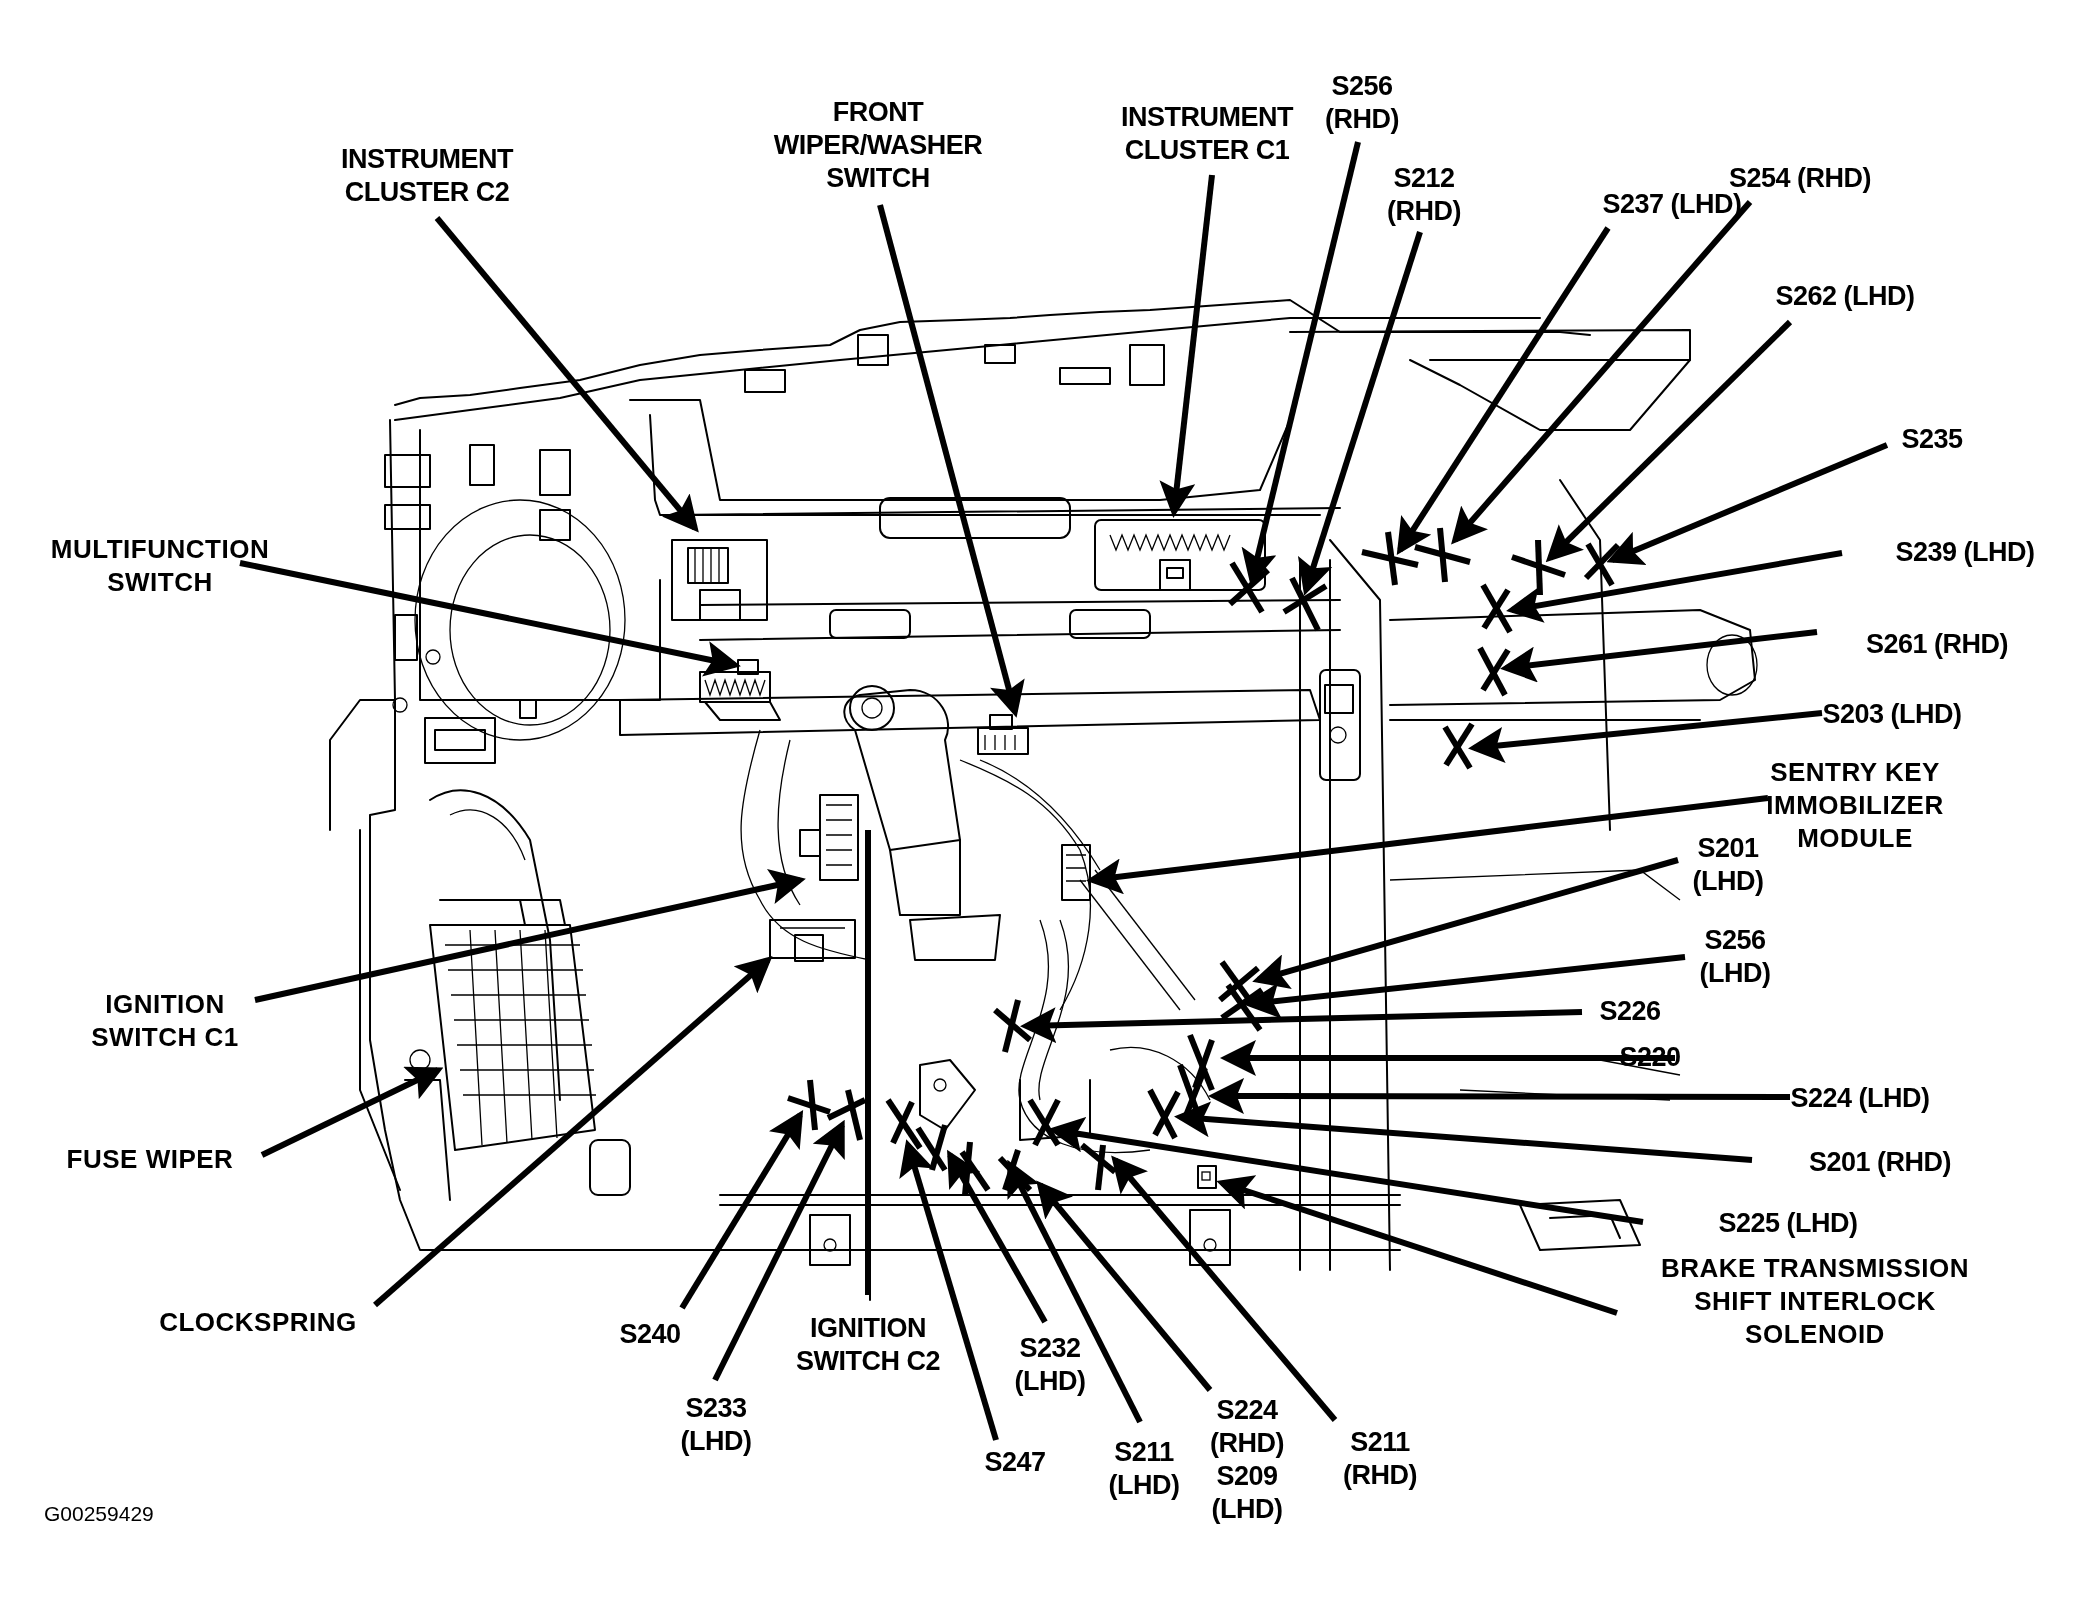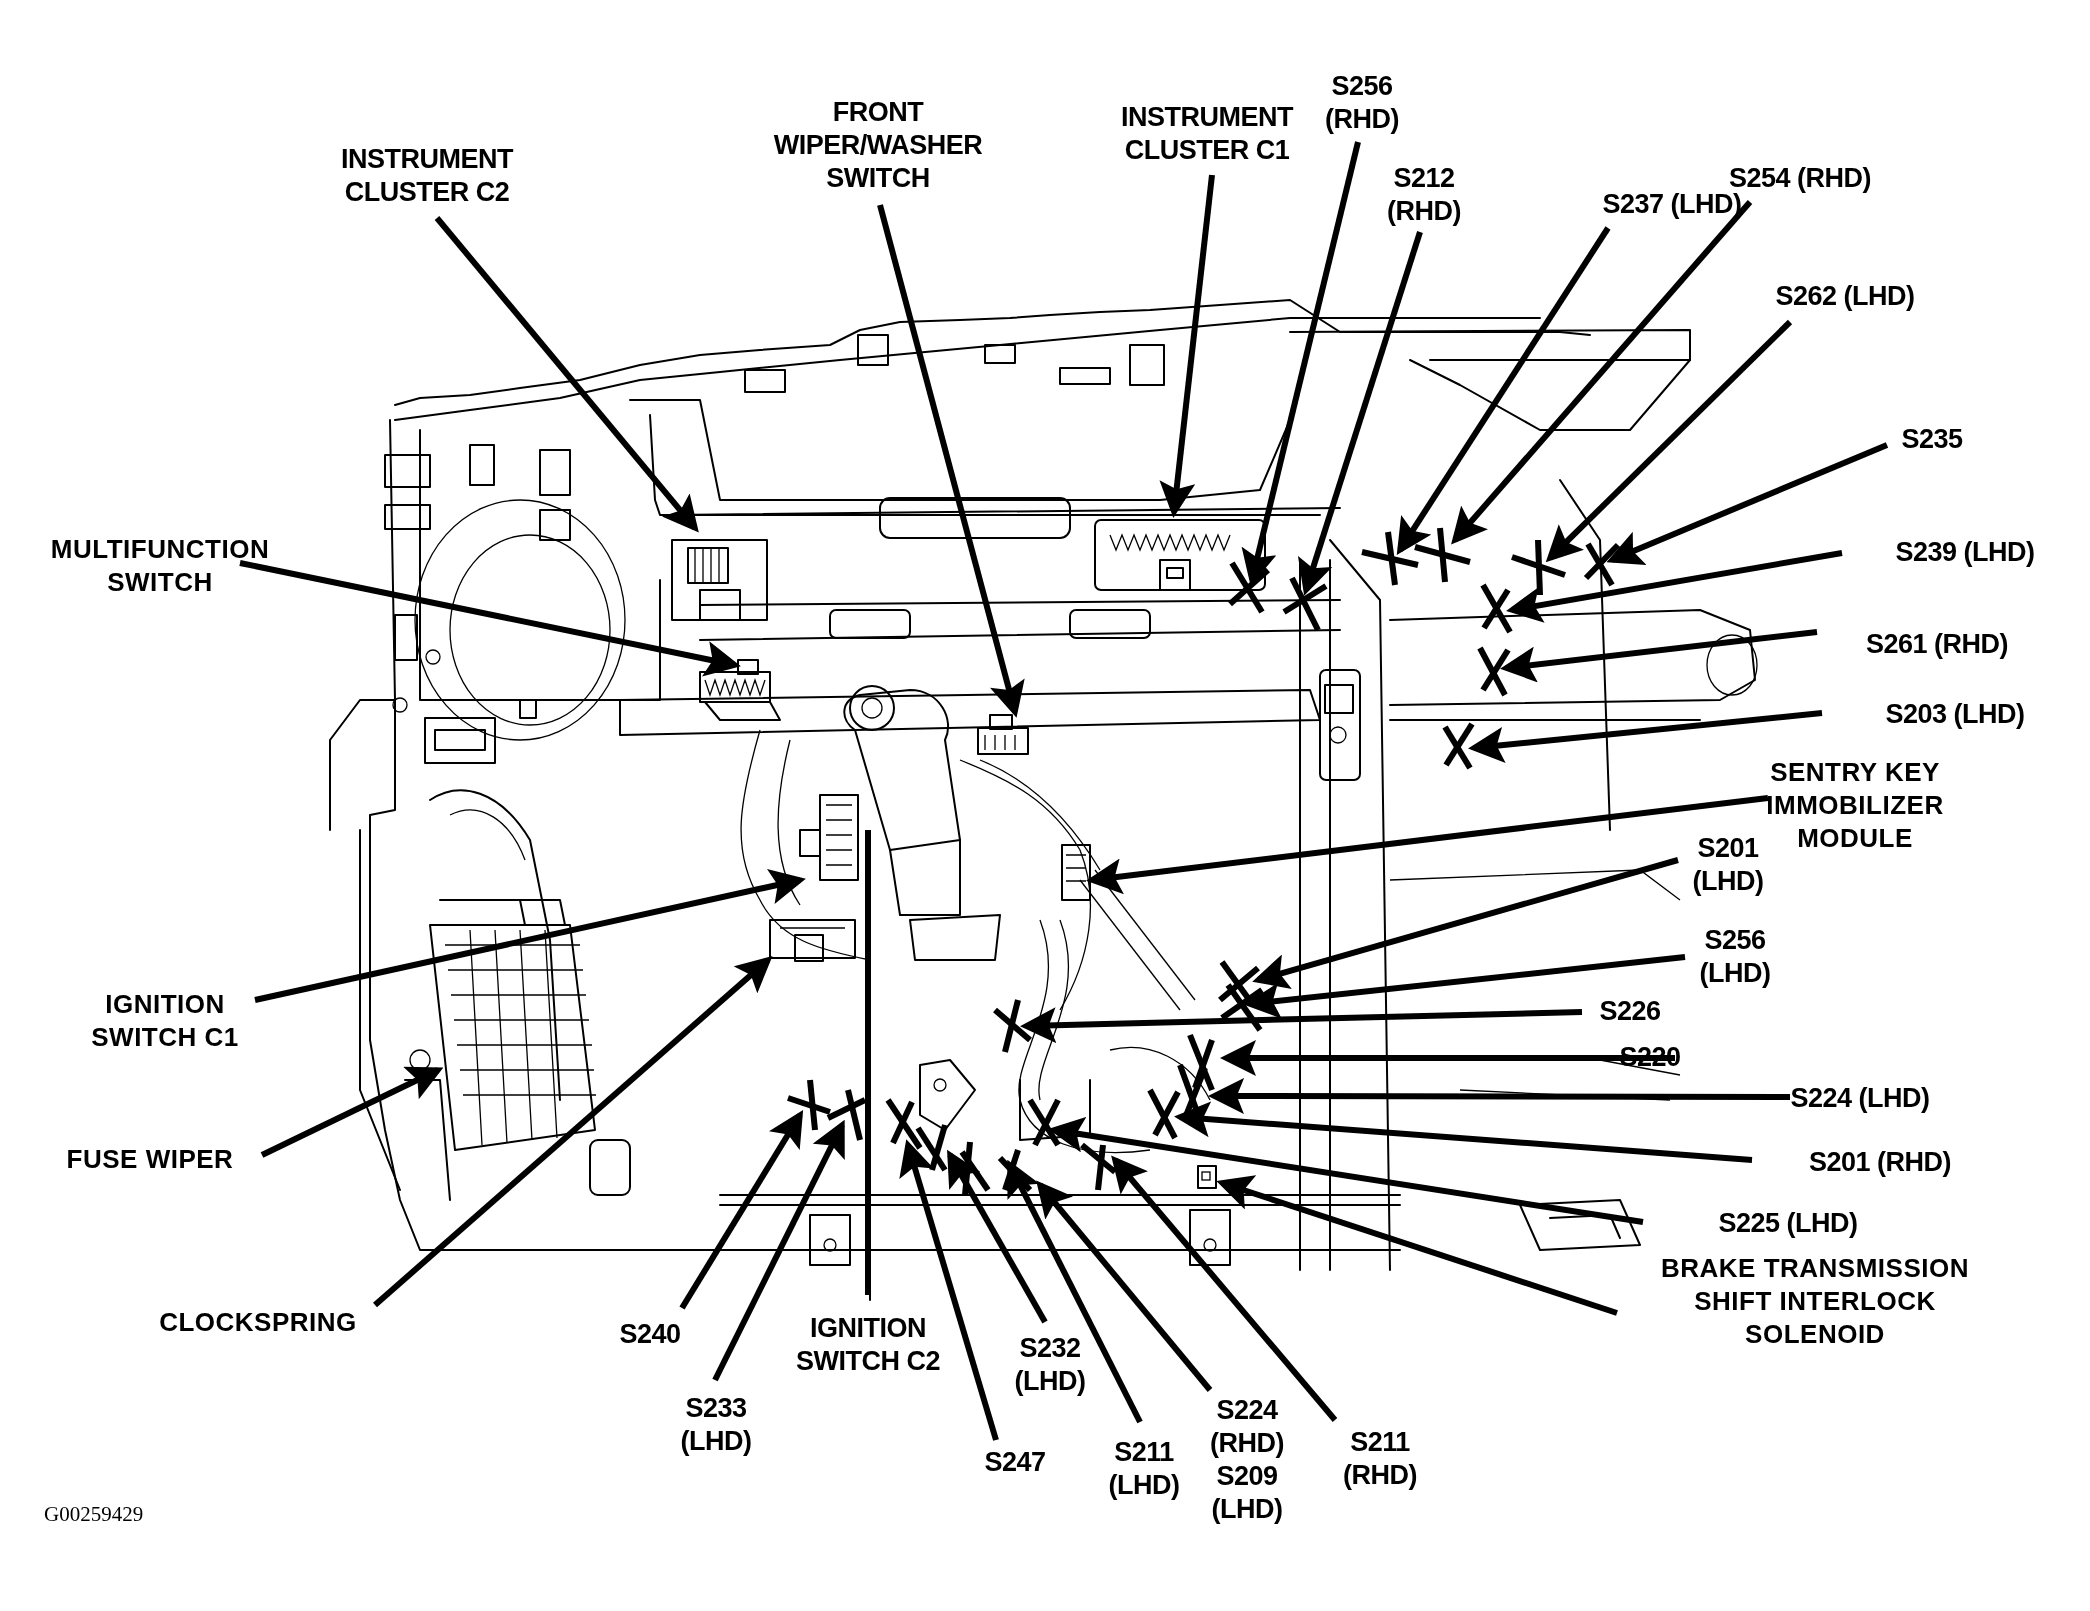--- a/index.html
+++ b/index.html
@@ -1,21 +1,21 @@
 <!DOCTYPE html>
 <html><head>
 <meta charset="utf-8">
 <style>
   html, body { margin:0; padding:0; background:#ffffff; }
   body { width:2090px; height:1611px; position:relative; overflow:hidden; font-family:"Liberation Sans", sans-serif; }
   #diagram { position:absolute; left:0; top:0; width:2090px; height:1611px; }
   .lbl { position:absolute; font-family:"Liberation Sans", sans-serif; font-weight:bold; font-size:27px; line-height:33px; color:#000; text-align:center; white-space:nowrap; transform:translate(-50%, 0); letter-spacing:-0.5px; }
   .lbl .ln { display:block; }
   .lbl.wide { letter-spacing:0.5px; font-size:26px; }
-  .fig-id { position:absolute; left:44px; top:1502px; font-family:Liberation Serif, serif; font-size:21px; color:#000; }
+  .fig-id { position:absolute; left:44px; top:1502px; font-family:Liberation Sans, sans-serif; font-size:21px; color:#000; }
   .art { fill:none; stroke:#000; stroke-width:2; stroke-linejoin:round; stroke-linecap:round; }
   .art-thin { fill:none; stroke:#000; stroke-width:1.3; }
   .leader { stroke:#000; stroke-width:6; stroke-linecap:butt; fill:none; }
   .xmark { stroke:#000; stroke-width:6; stroke-linecap:butt; }
 </style>
 </head>
 <body>
 
 <svg id="diagram" viewBox="0 0 2090 1611" xmlns="http://www.w3.org/2000/svg">
   <defs>
@@ -370,21 +370,21 @@
 </div>
 <div class="lbl" style="left:1932px; top:423px;">
   <span class="ln">S235</span>
 </div>
 <div class="lbl" style="left:1965px; top:536px;">
   <span class="ln">S239 (LHD)</span>
 </div>
 <div class="lbl" style="left:1937px; top:614px;margin-top:14px;">
   <span class="ln">S261 (RHD)</span>
 </div>
-<div class="lbl" style="left:1955px; top:698px;">
+<div class="lbl" style="left:1892px; top:698px;">
   <span class="ln">S203 (LHD)</span>
 </div>
 <div class="lbl" style="left:1728px; top:832px;">
   <span class="ln">S201</span>
   <span class="ln">(LHD)</span>
 </div>
 <div class="lbl" style="left:1735px; top:924px;">
   <span class="ln">S256</span>
   <span class="ln">(LHD)</span>
 </div>

